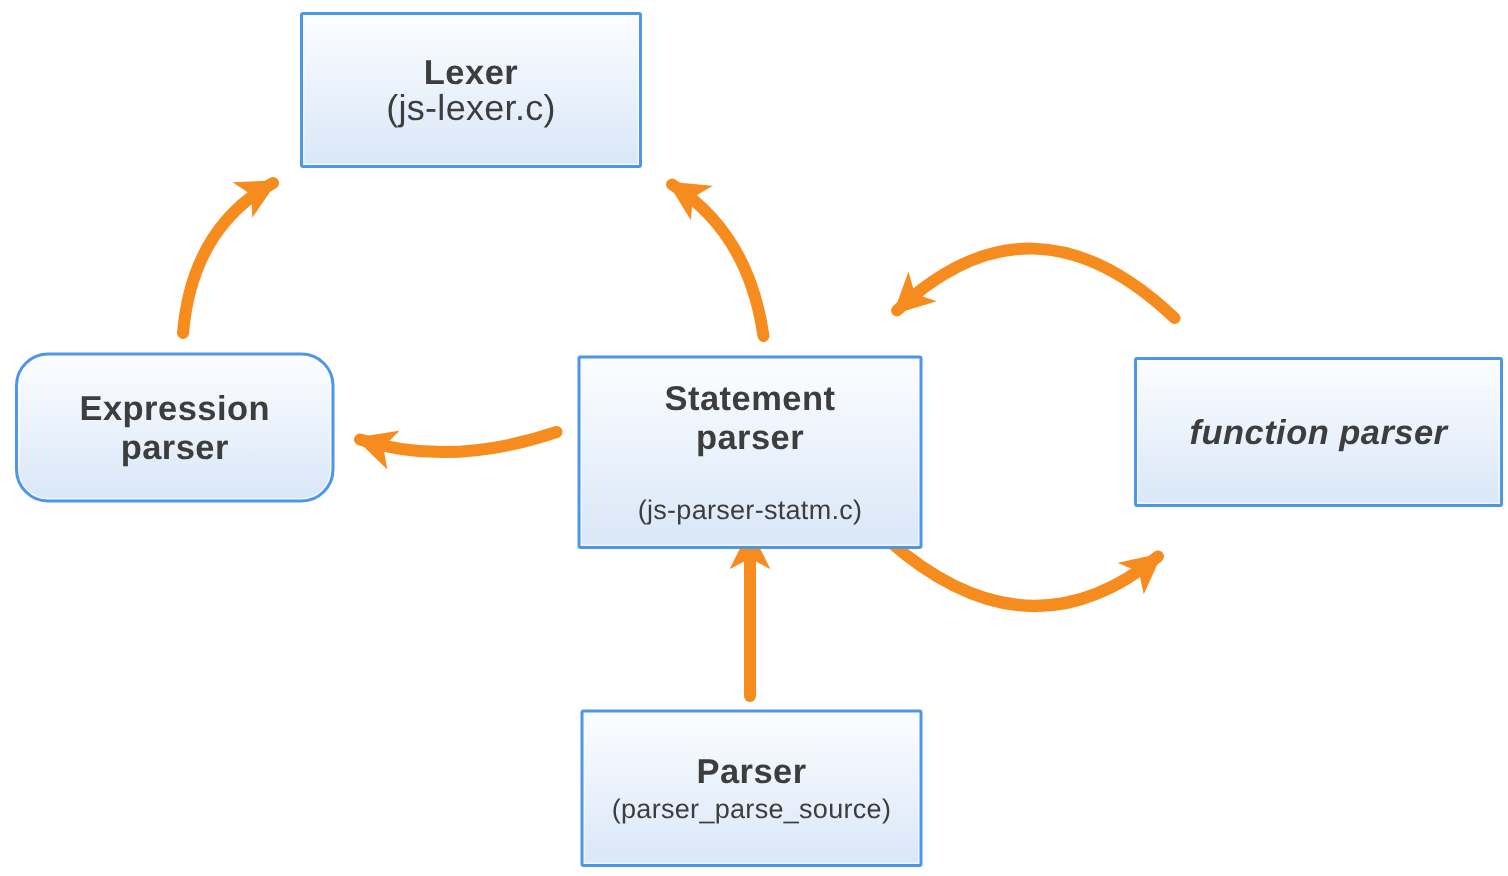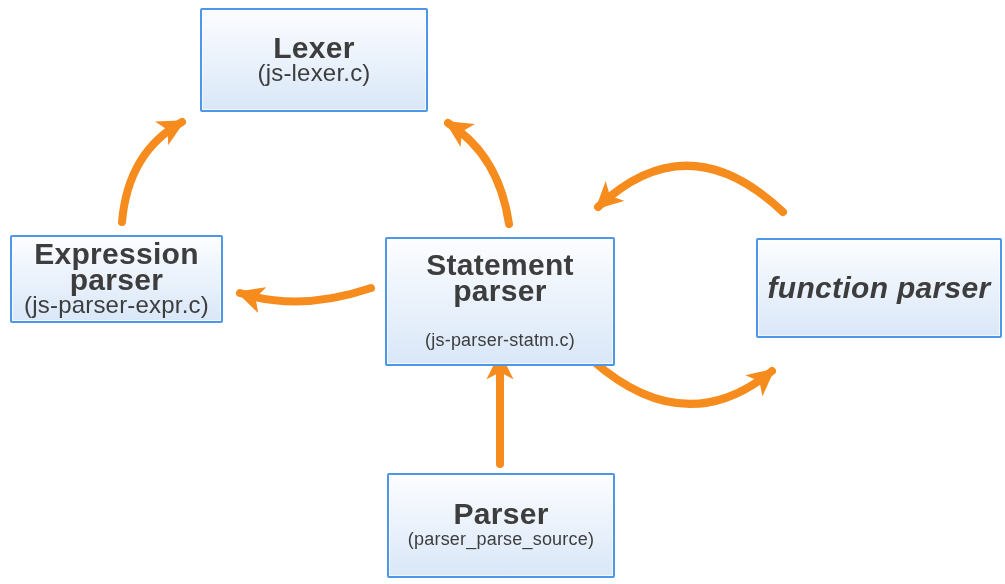--- a/index.html
+++ b/index.html
@@ -39,34 +39,34 @@
     background: linear-gradient(to bottom, var(--node-fill-top) 0%, var(--node-fill-bottom) 100%);
     box-shadow: inset 0 0 0 1px rgba(255,255,255,0.65);
     display: flex;
     flex-direction: column;
     align-items: center;
     justify-content: center;
     text-align: center;
     color: var(--text);
   }
   .node-title {
-    font-size: 30px;
+    font-size: 23px;
     font-weight: 700;
     line-height: 26px;
     white-space: pre-line;
     letter-spacing: 0.3px;
   }
   .node-subtitle {
     font-size: 24px;
     font-weight: 400;
     line-height: 24px;
     letter-spacing: 0.2px;
   }
   #node-lexer            { left: 200px; top: 8px;   width: 228px; height: 104px; }
-  #node-expression-parser{ left: 10px;  top: 235px; width: 213px; height: 88px; }
+  #node-expression-parser{ left: 10px;  top: 235px; width: 213px; height: 100px; border-radius: 22px; }
   #node-statement-parser { left: 385px; top: 237px; width: 230px; height: 129px; gap: 24px; }
   #node-function-parser  { left: 756px; top: 238px; width: 246px; height: 100px; font-style: italic; }
   #node-parser           { left: 387px; top: 473px; width: 228px; height: 105px; }
   #node-function-parser .node-subtitle,
   #node-parser .node-subtitle,
   #node-statement-parser .node-subtitle { font-size: 18px; }
 </style>
 </head>
 <body>
 
@@ -87,21 +87,20 @@
   </svg>
 
   <div class="node" id="node-lexer">
     <div class="node-title">Lexer</div>
     <div class="node-subtitle">(js-lexer.c)</div>
   </div>
 
   <div class="node" id="node-expression-parser">
     <div class="node-title">Expression
 parser</div>
-    <div class="node-subtitle">(js-parser-expr.c)</div>
   </div>
 
   <div class="node" id="node-statement-parser">
     <div class="node-title">Statement
 parser</div>
     <div class="node-subtitle">(js-parser-statm.c)</div>
   </div>
 
   <div class="node" id="node-function-parser">
     <div class="node-title">function parser</div>

